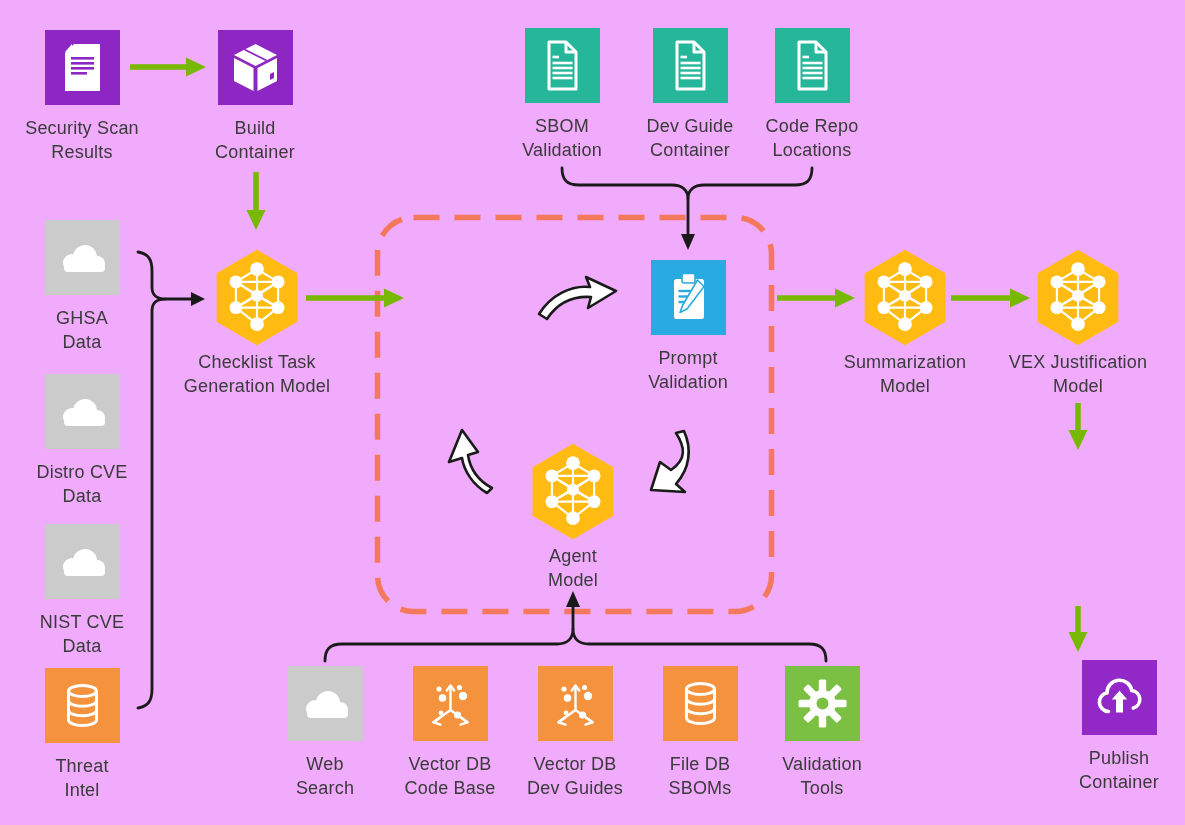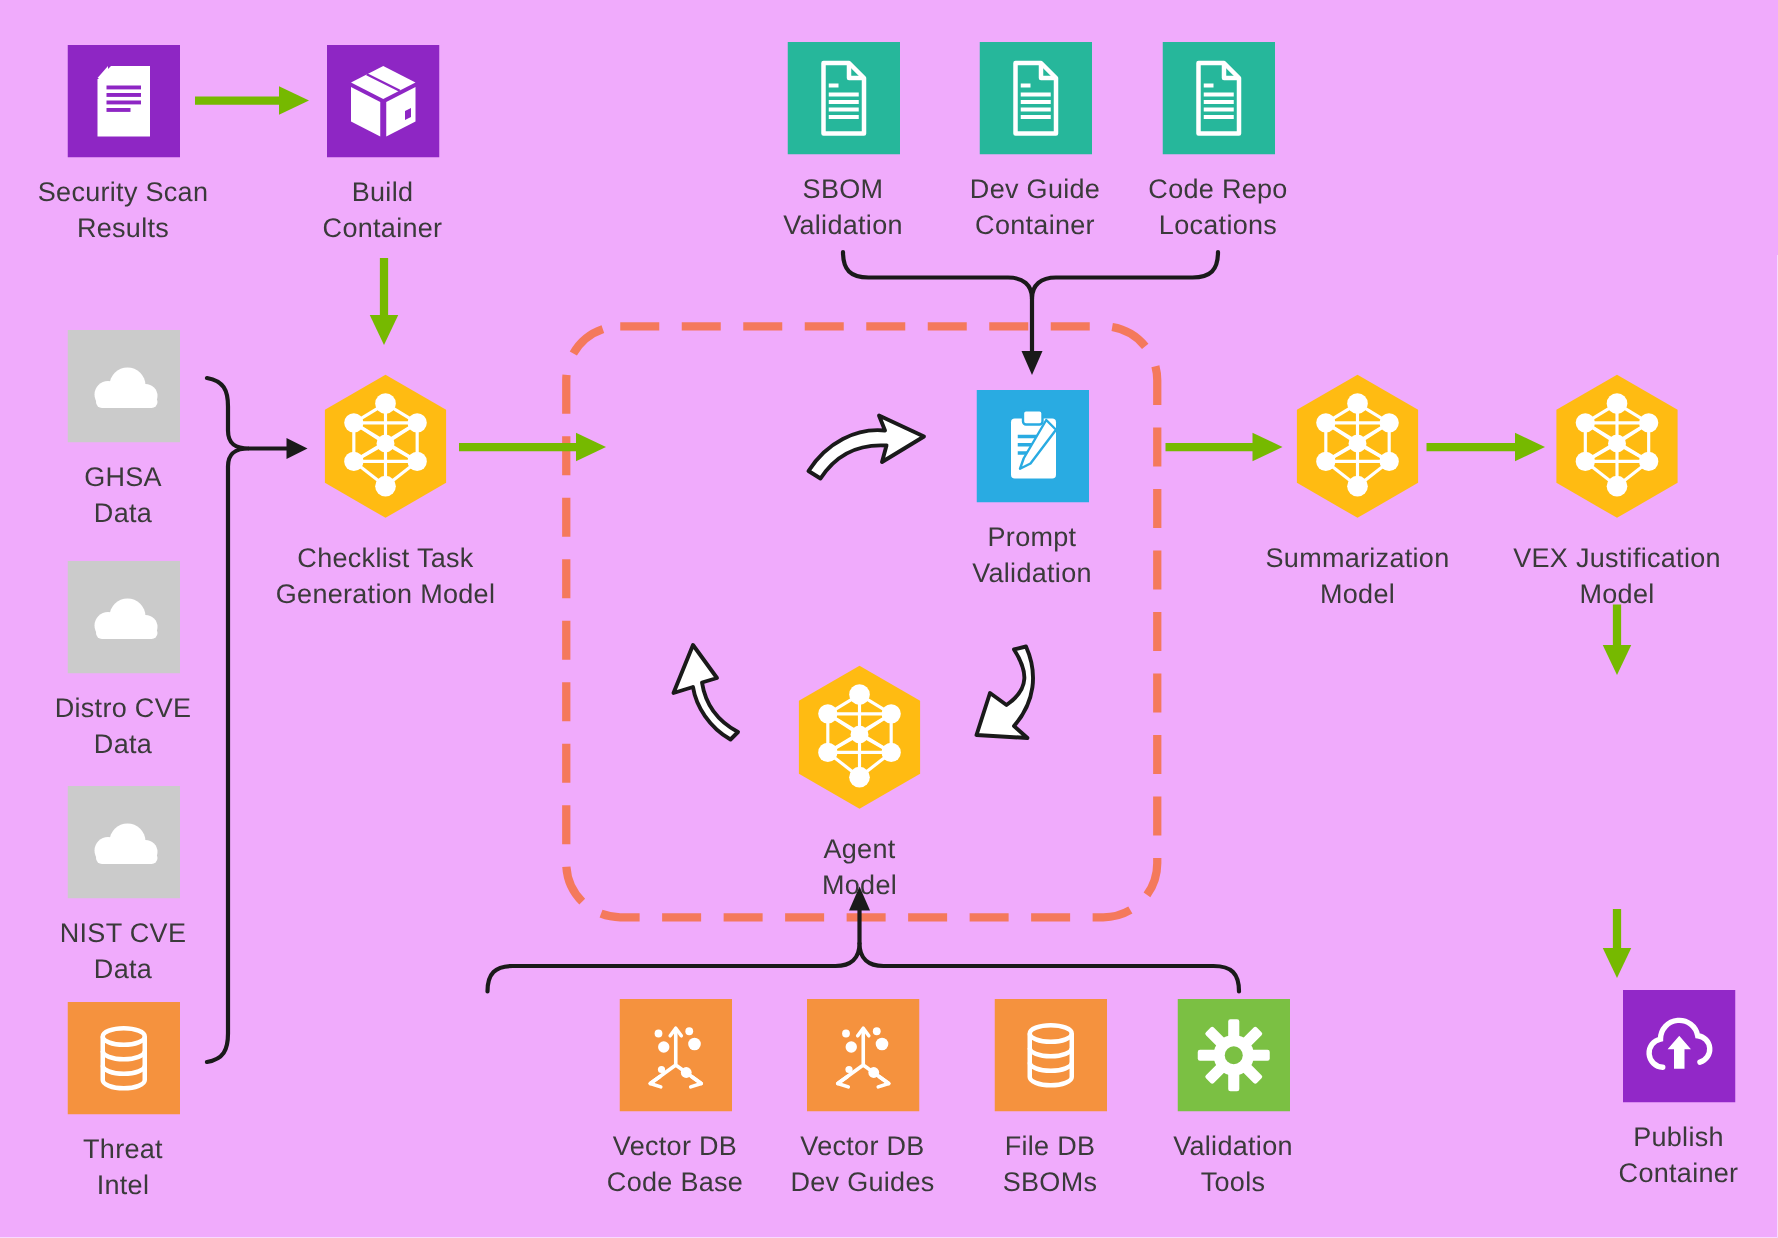--- a/index.html
+++ b/index.html
@@ -4,21 +4,21 @@
 <style>
   html,body{margin:0;padding:0;background:#fff;}
   #canvas{position:relative;width:1185px;height:825px;background:#f0abfc;overflow:hidden;
           font-family:"Liberation Sans",sans-serif;}
   #connectors{position:absolute;left:0;top:0;z-index:0;}
   .node{position:absolute;width:170px;display:flex;flex-direction:column;align-items:center;z-index:1;}
   .tile{width:75px;height:75px;display:block;}
   .node.hex .tile{width:92px;height:101px;}
   .label{margin-top:12px;font-size:18px;line-height:1.32;color:#3a3a3a;text-align:center;
          white-space:pre-line;letter-spacing:.2px;}
-  .node.hex .label{margin-top:13px;}
+  .node.hex .label{margin-top:3px;}
 </style>
 </head>
 <body>
 
 <div id="canvas">
 
   <svg id="connectors" width="1185" height="825" viewBox="0 0 1185 825">
     <defs>
 
       <g id="sym-doc-fill">
@@ -335,20 +335,28 @@
 
   <div class="node" style="left:1034px;top:660px">
     <svg class="tile" viewBox="0 0 75 75">
       <rect width="75" height="75" fill="#9228C8"></rect>
         <use href="#sym-cloud-up"></use>
       </svg>
     <div class="label">Publish
 Container</div>
   </div>
 
+  <div class="node" style="left:240px;top:666px">
+    <svg class="tile" viewBox="0 0 75 75">
+      <rect width="75" height="75" fill="#CBCBCB"></rect>
+        <use href="#sym-cloud"></use>
+      </svg>
+    <div class="label">Web
+Search</div>
+  </div>
 
   <div class="node" style="left:365px;top:666px">
     <svg class="tile" viewBox="0 0 75 75">
       <rect width="75" height="75" fill="#F5923E"></rect>
         <use href="#sym-vector"></use>
       </svg>
     <div class="label">Vector DB
 Code Base</div>
   </div>
 

